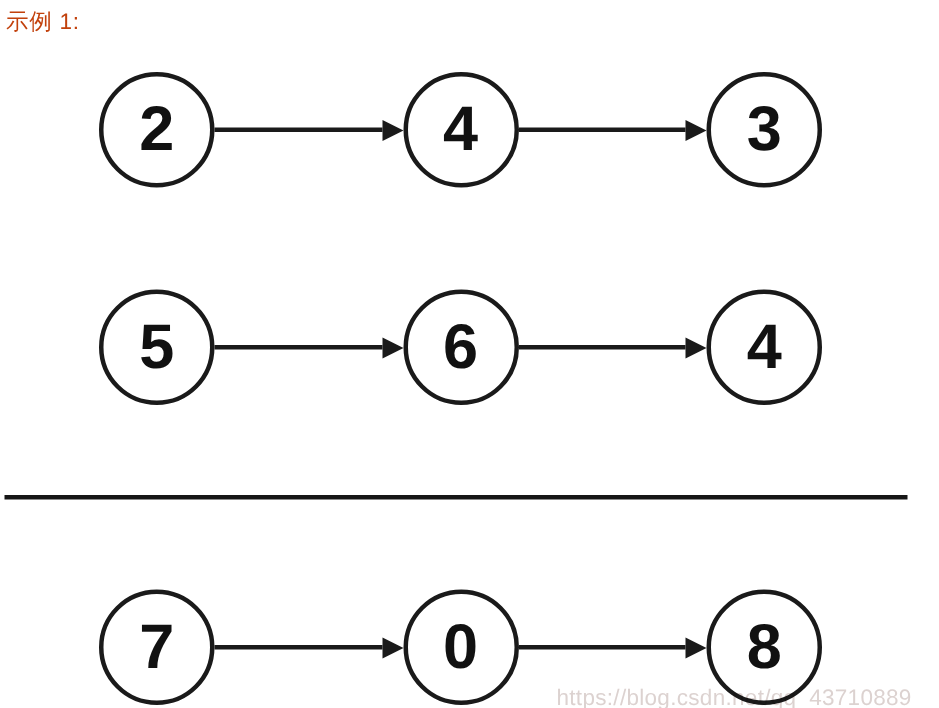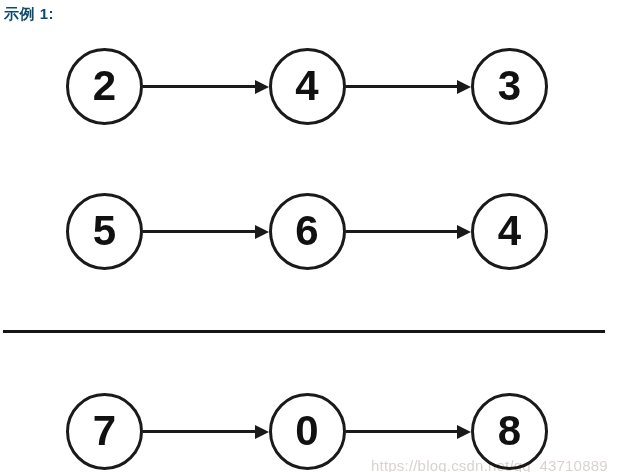--- a/index.html
+++ b/index.html
@@ -9,22 +9,22 @@
     font-family: "Liberation Sans", sans-serif;
     position: relative;
     overflow: hidden;
   }
   .canvas { position: absolute; inset: 0; }
 
   .example-label {
     position: absolute;
     left: 4px; top: 5px;
     font-size: 15px;
-    font-weight: bold;
-    color: #0c4a6e;
+    font-weight: normal;
+    color: #c2410c;
     letter-spacing: 0.5px;
   }
 
   .list-row {
     position: absolute;
     left: 66px;
     width: 482px;
     display: flex;
     align-items: center;
   }

